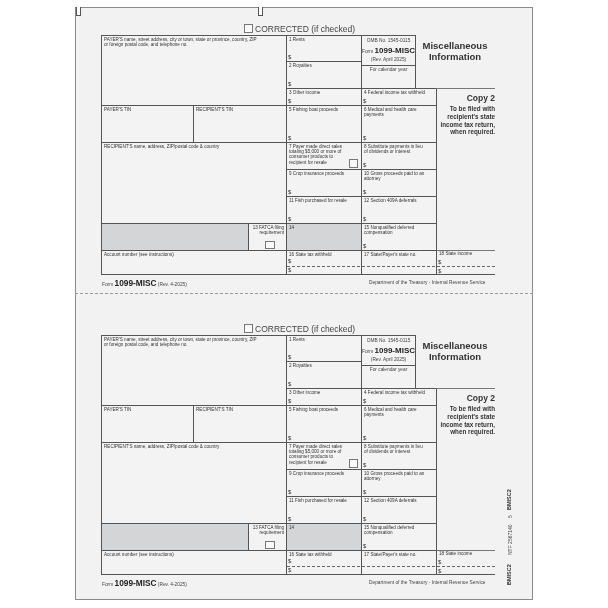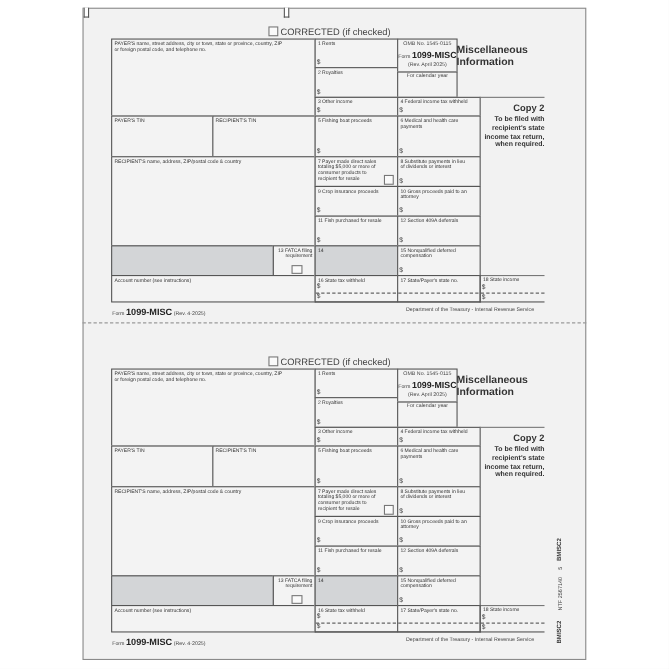--- a/index.html
+++ b/index.html
@@ -13,21 +13,21 @@
   .abs { position:absolute; box-sizing:border-box; }
   .cell { position:absolute; box-sizing:border-box; border:1px solid #555; background:#f3f3f3; }
   .gray { background:#d3d5d7; }
   .lbl { position:absolute; left:2px; top:1px; font-size:4.6px; line-height:5.2px; color:#333; white-space:pre-line; }
   .dollar { position:absolute; left:1px; bottom:0px; font-size:6px; line-height:7px; color:#333; }
   .corrected { position:absolute; font-size:8.5px; color:#444; white-space:nowrap; }
   .chk { display:inline-block; width:7px; height:7px; border:1px solid #777; background:#fafafa; vertical-align:-1px; margin-right:2px; }
   .omb { font-size:4.8px; color:#444; text-align:center; }
   .form-no { font-size:8px; font-weight:bold; color:#222; }
   .form-word { font-size:4.8px; font-weight:normal; color:#444; }
-  .title { position:absolute; font-size:9.5px; font-weight:bold; color:#333; text-align:left; line-height:11px; }
+  .title { position:absolute; font-size:9.5px; font-weight:bold; color:#333; text-align:center; line-height:11px; }
   .copyhdr { position:absolute; font-size:8.5px; font-weight:bold; color:#333; text-align:right; }
   .copytxt { position:absolute; font-size:6.3px; font-weight:bold; color:#333; text-align:right; line-height:7.8px; }
   .footer-left { position:absolute; font-size:4.8px; color:#444; white-space:nowrap; }
   .footer-left b { font-size:8.3px; color:#222; }
   .footer-right { position:absolute; font-size:4.8px; color:#444; white-space:nowrap; }
   .dash { position:absolute; border-top:1px dashed #666; }
   .smallbox { position:absolute; width:10px; height:8px; border:1px solid #777; background:#fafafa; box-sizing:border-box; }
   .rhline { position:absolute; border-top:1px solid #777; }
   .vtext { position:absolute; font-size:5px; color:#444; transform:rotate(-90deg); transform-origin:left top; white-space:nowrap; }
   .vtext b { font-size:5.5px; color:#333; }

